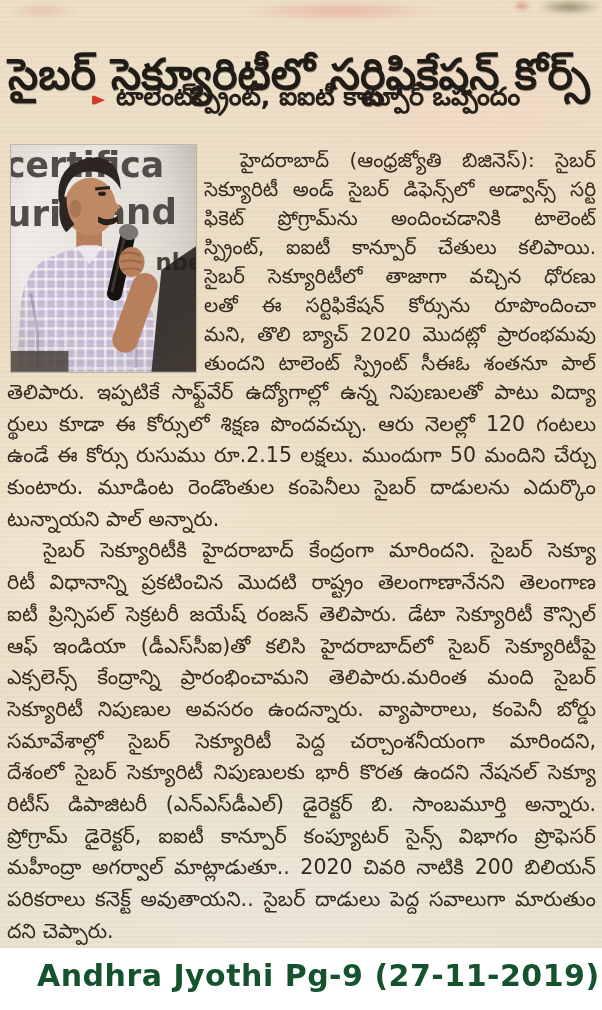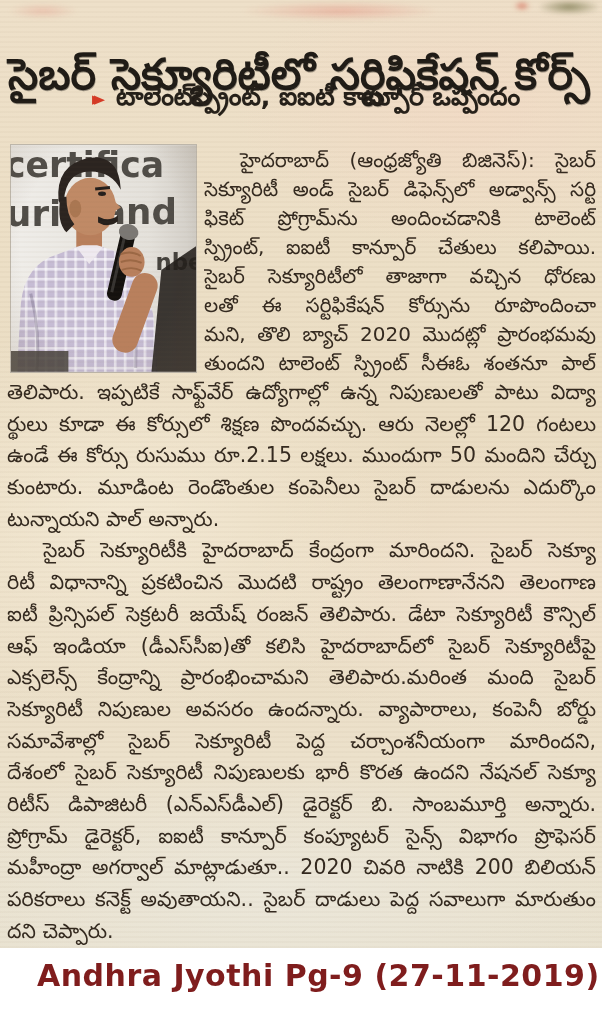--- a/index.html
+++ b/index.html
@@ -73,21 +73,21 @@
     font-size:20.5px;
   }
   .fulltext .bline{height:31.7px;line-height:31.7px;}
 
   
   .caption-strip{
     position:absolute;left:0;top:948px;width:602px;height:62px;background:#ffffff;
   }
   .caption{
     position:absolute;left:37px;top:10px;
-    font-size:30px;font-weight:bold;color:#7f1d1d;letter-spacing:.5px;
+    font-size:30px;font-weight:bold;color:#14532d;letter-spacing:.5px;
     font-family:"DejaVu Sans",sans-serif;white-space:nowrap;
   }
 </style>
 </head>
 <body>
 
 <div class="stage">
 
   <div class="clipping">
     <div class="smudge pink-center"></div>

